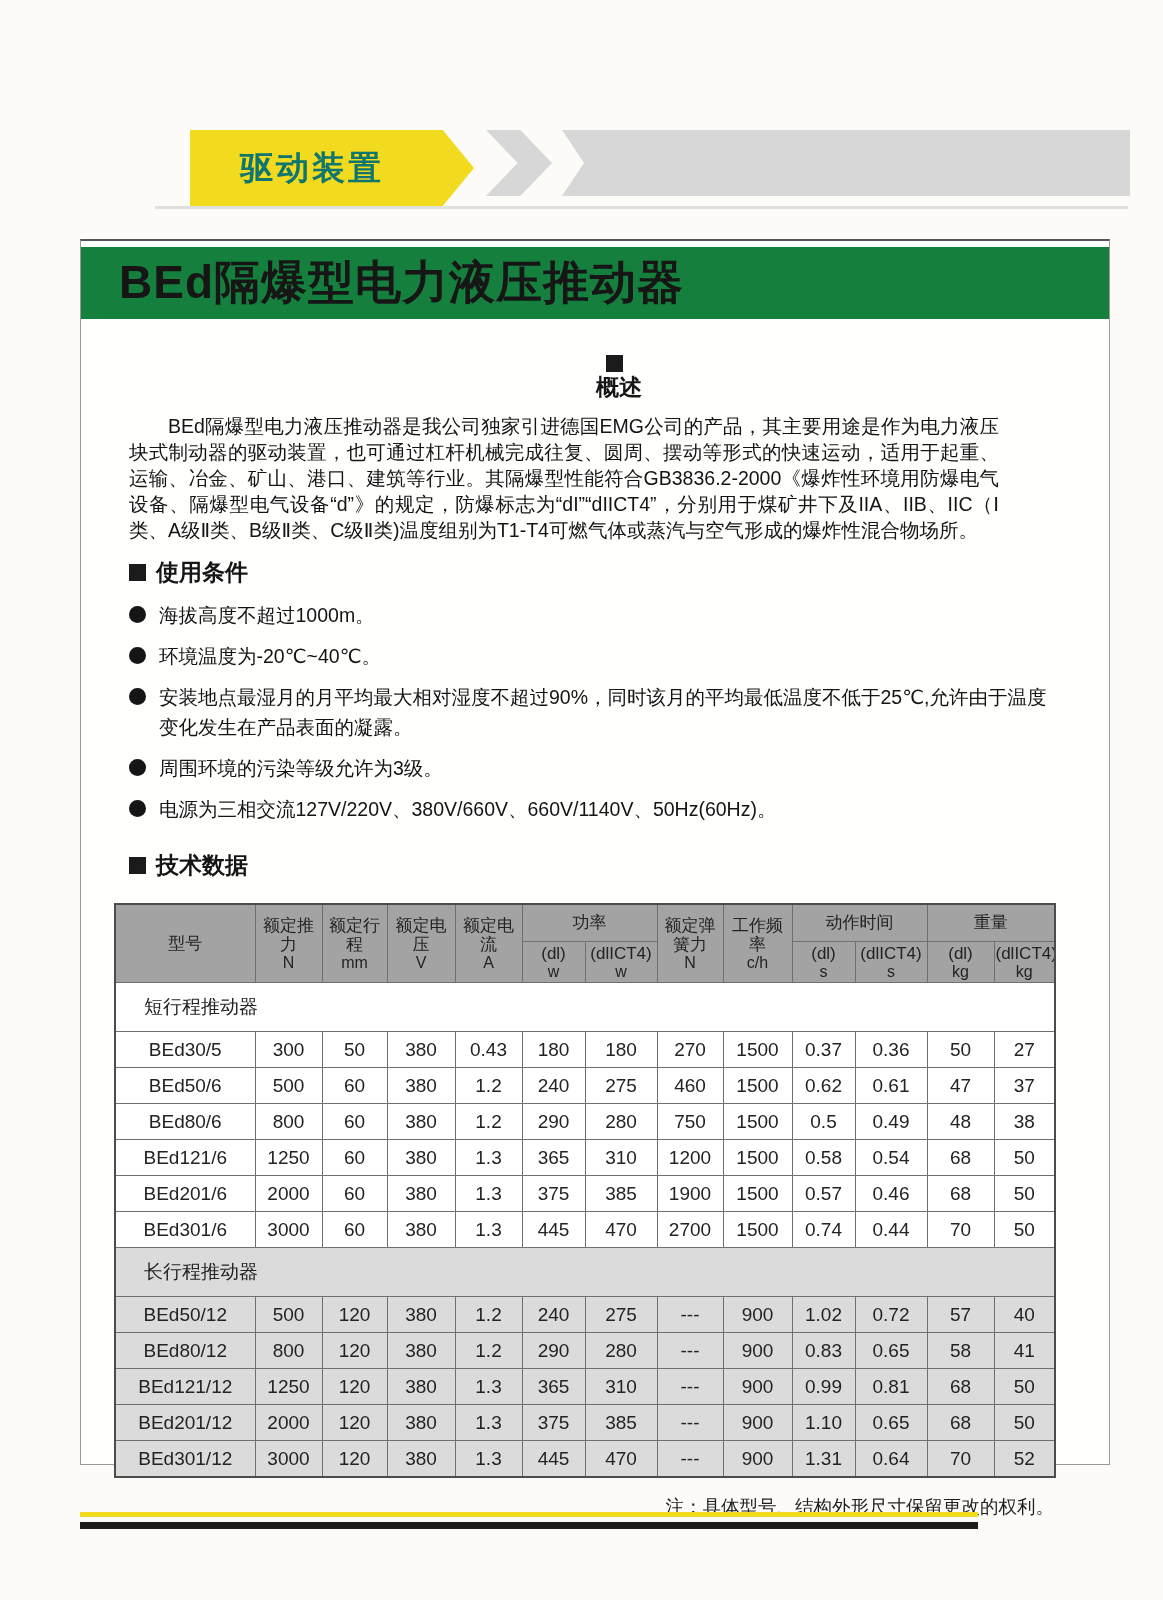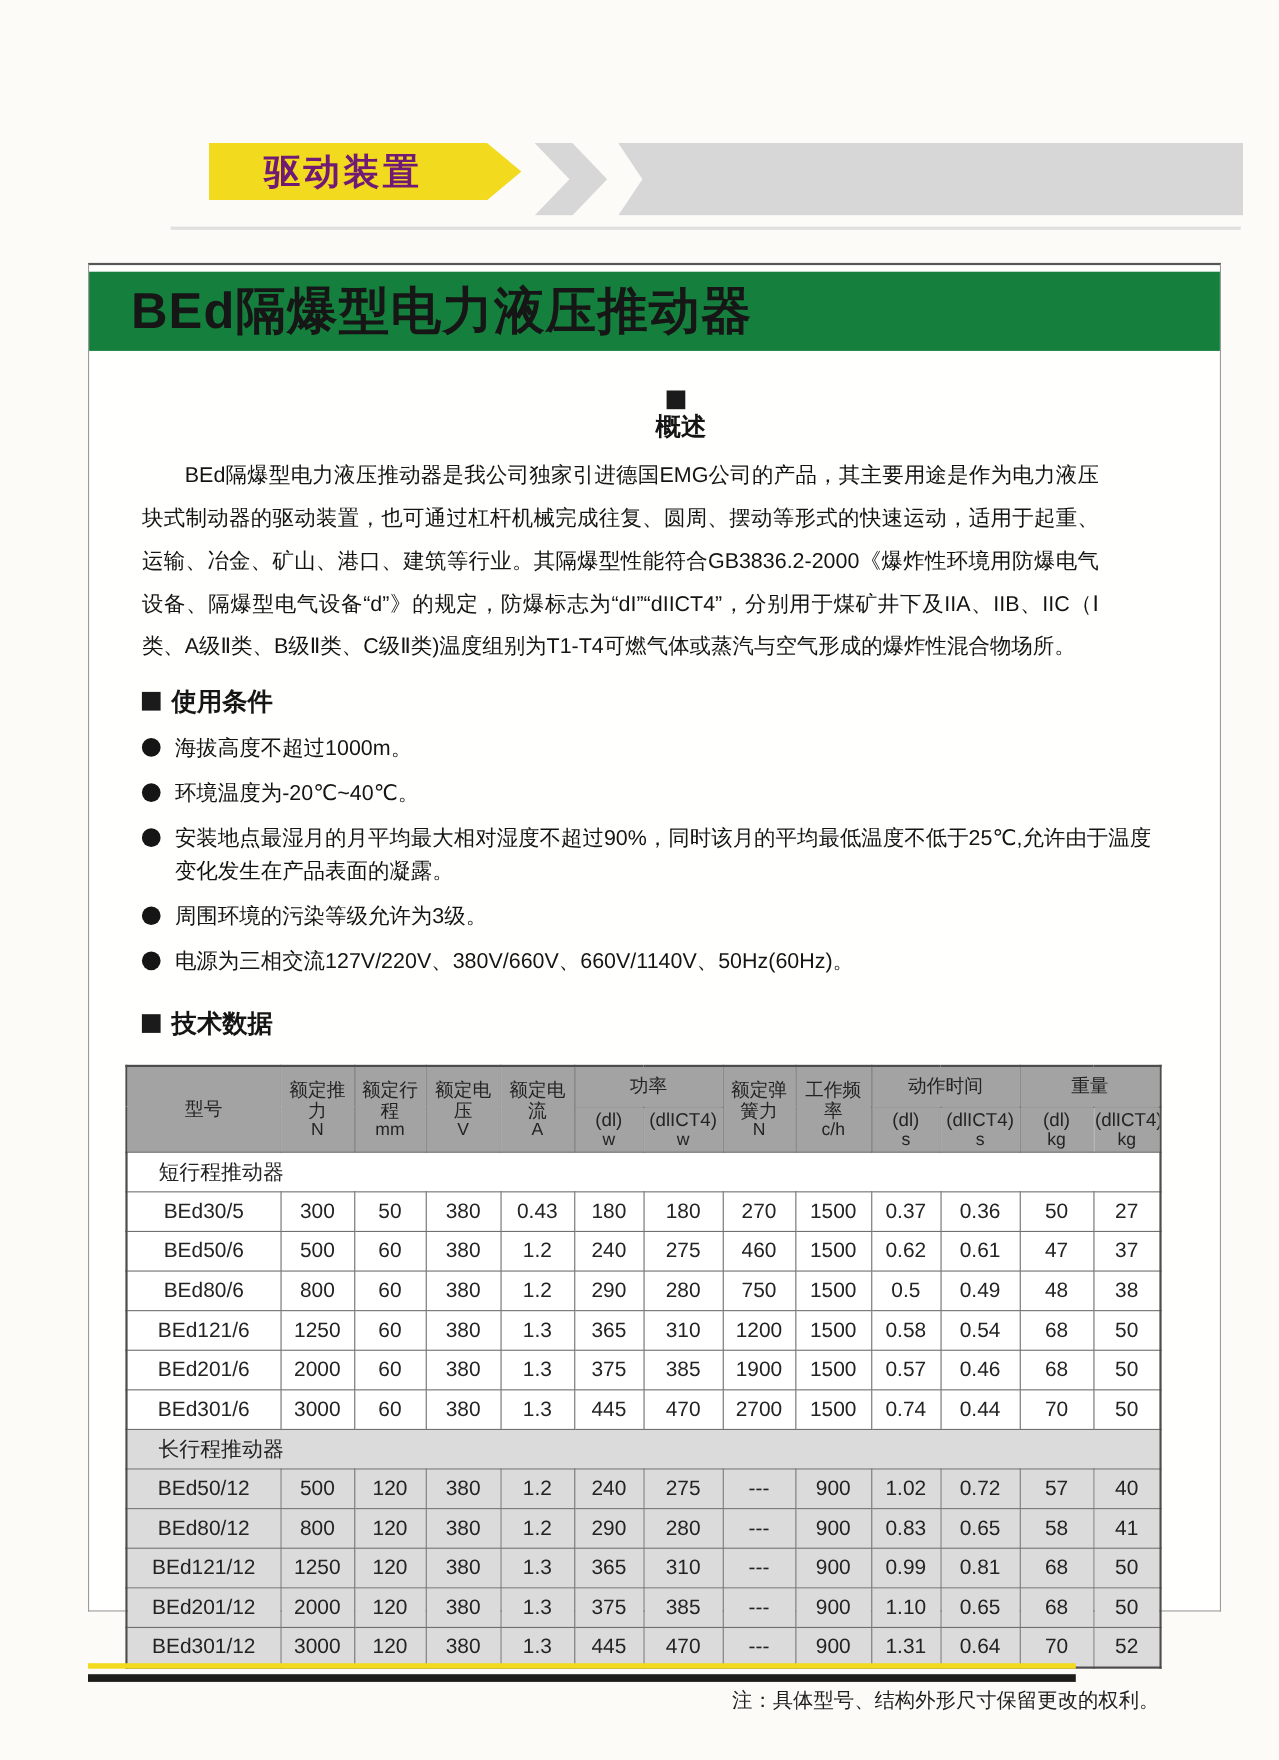--- a/index.html
+++ b/index.html
@@ -6,25 +6,25 @@
   html,body { background:#e9e9e9; }
   body { font-family:"Liberation Sans","DejaVu Sans",sans-serif; }
   .page {
     position:relative; width:1163px; height:1600px;
     background:#fcfbf7; overflow:hidden; margin:0 auto;
     color:#1c1c1c;
   }
 
   
   .banner-arrow {
-    position:absolute; left:190px; top:130px; width:284px; height:52px;
+    position:absolute; left:190px; top:130px; width:284px; height:76px;
     background:#f2da1e;
     clip-path:polygon(0 0, 89% 0, 100% 50%, 89% 100%, 0 100%);
     display:flex; align-items:center; padding-left:50px;
-    font-size:33px; font-weight:bold; letter-spacing:3px; color:#701a75;
+    font-size:33px; font-weight:bold; letter-spacing:3px; color:#0f766e;
   }
   .banner-chevron {
     position:absolute; left:486px; top:130px; width:66px; height:66px;
     background:#d7d7d7;
     clip-path:polygon(0 0, 52% 0, 100% 50%, 52% 100%, 0 100%, 48% 50%);
   }
   .banner-band {
     position:absolute; left:562px; top:130px; width:568px; height:66px;
     background:#d7d7d7;
     clip-path:polygon(0 0, 100% 0, 100% 100%, 0 100%, 22px 50%);
@@ -50,21 +50,21 @@
     font-size:23px; font-weight:bold; color:#151515;
   }
   .section-heading .sq {
     width:17px; height:17px; background:#1b1b1b; margin-right:10px; flex:none;
   }
   .hd-overview   { margin-top:36px;flex-direction:column; }
   .hd-conditions { margin-top:14px; }
   .hd-technical  { margin-top:26px; }
 
   .overview-text {
-    margin:10px 110px 0 48px; font-size:19.5px; line-height:39px;
+    margin:10px 110px 0 48px; font-size:19.5px; line-height:26px;
     text-align:justify; text-indent:2em; color:#141414;
   }
 
   .cond-list { list-style:none; margin:12px 52px 0 48px; }
   .cond-list li {
     position:relative; padding-left:30px; font-size:19.5px;
     line-height:30px; margin-bottom:11px; color:#141414;
   }
   .cond-list li .dot {
     position:absolute; left:0; top:6px; width:17px; height:17px;
@@ -81,21 +81,21 @@
     border:1px solid #6f6f6f; text-align:center; vertical-align:middle;
     overflow:hidden;
   }
   table.spec thead th {
     background:#a3a3a3; font-weight:normal; font-size:17px;
     color:#232323; height:37px; line-height:1.12; padding:2px 1px;
   }
   table.spec thead .h-unit { font-size:16px; }
   table.spec td { font-size:19px; height:36px; color:#232323; background:#fff; }
   tr.section-row td {
-    text-align:left; padding-left:28px; font-size:19px; height:36px;
+    text-align:left; padding-left:28px; font-size:19px; height:49px;
   }
   tr.gray td { background:#dbdbdb; }
 
   .table-note {
     width:940px; margin:16px 0 0 33px; text-align:right;
     font-size:18.5px; color:#1e1e1e;
   }
 
   
   .stripe-yellow {

